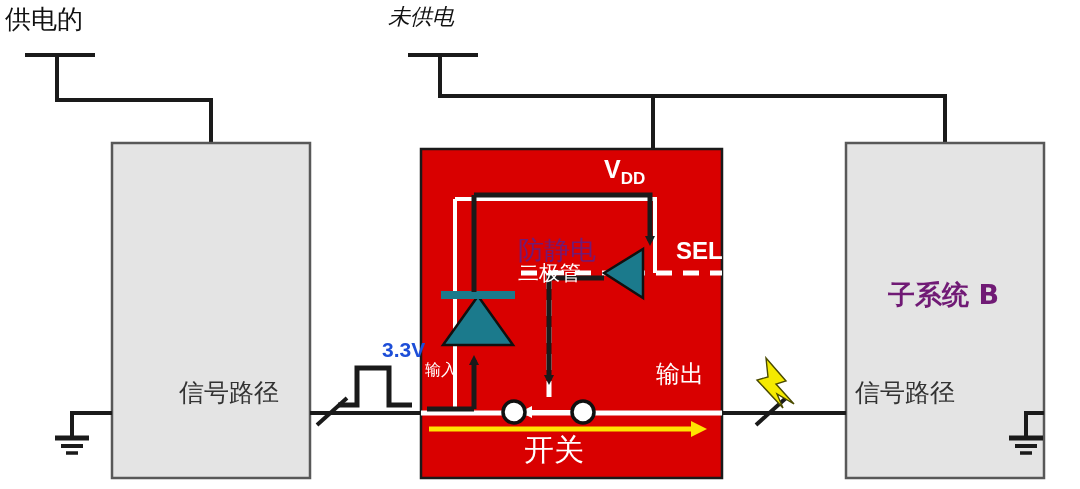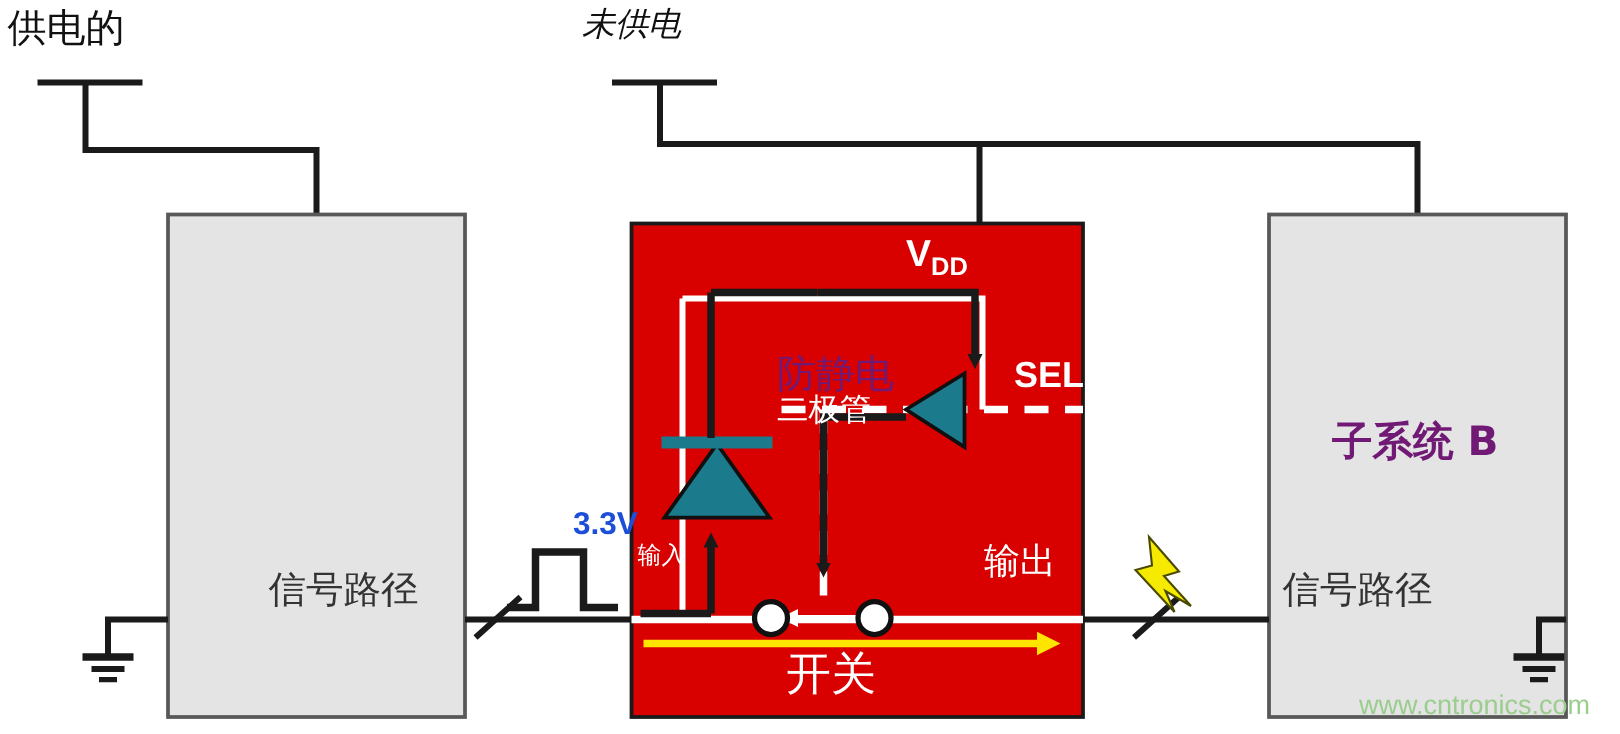--- a/index.html
+++ b/index.html
@@ -135,15 +135,14 @@
   <div class="lbl cjk" style="left:518px;top:237px;font-size:26px;color:#701a75;">防静电</div>
 
   <div class="lbl cjk" style="left:518px;top:263px;font-size:21px;color:#fff;">二极管</div>
 
   <div class="lbl cjk" style="left:425px;top:362px;font-size:16px;color:#fff;">输入</div>
 
   <div class="lbl cjk" style="left:656px;top:362px;font-size:24px;color:#fff;">输出</div>
 
   <div class="lbl cjk" style="left:524px;top:435px;font-size:30px;color:#fff;text-align:center;">开关</div>
 
-  <div class="lbl" style="left:906px;top:461px;font-size:18px;color:#9ACD8E;">www.cntronics.com</div>
 
 </div>
 
 </body></html>

